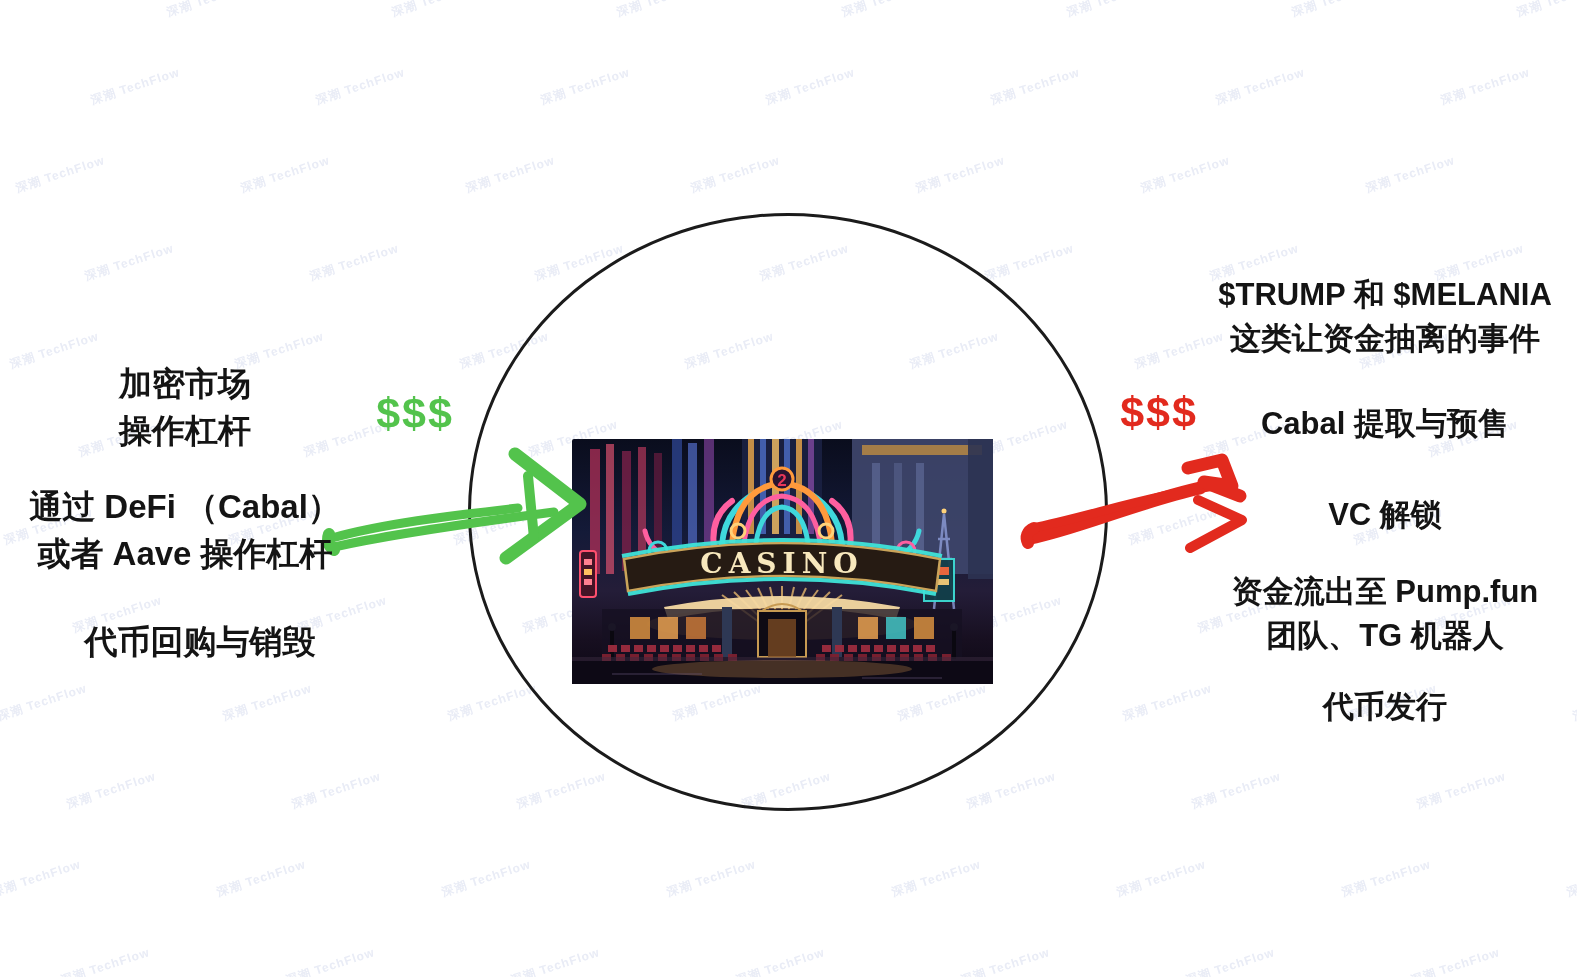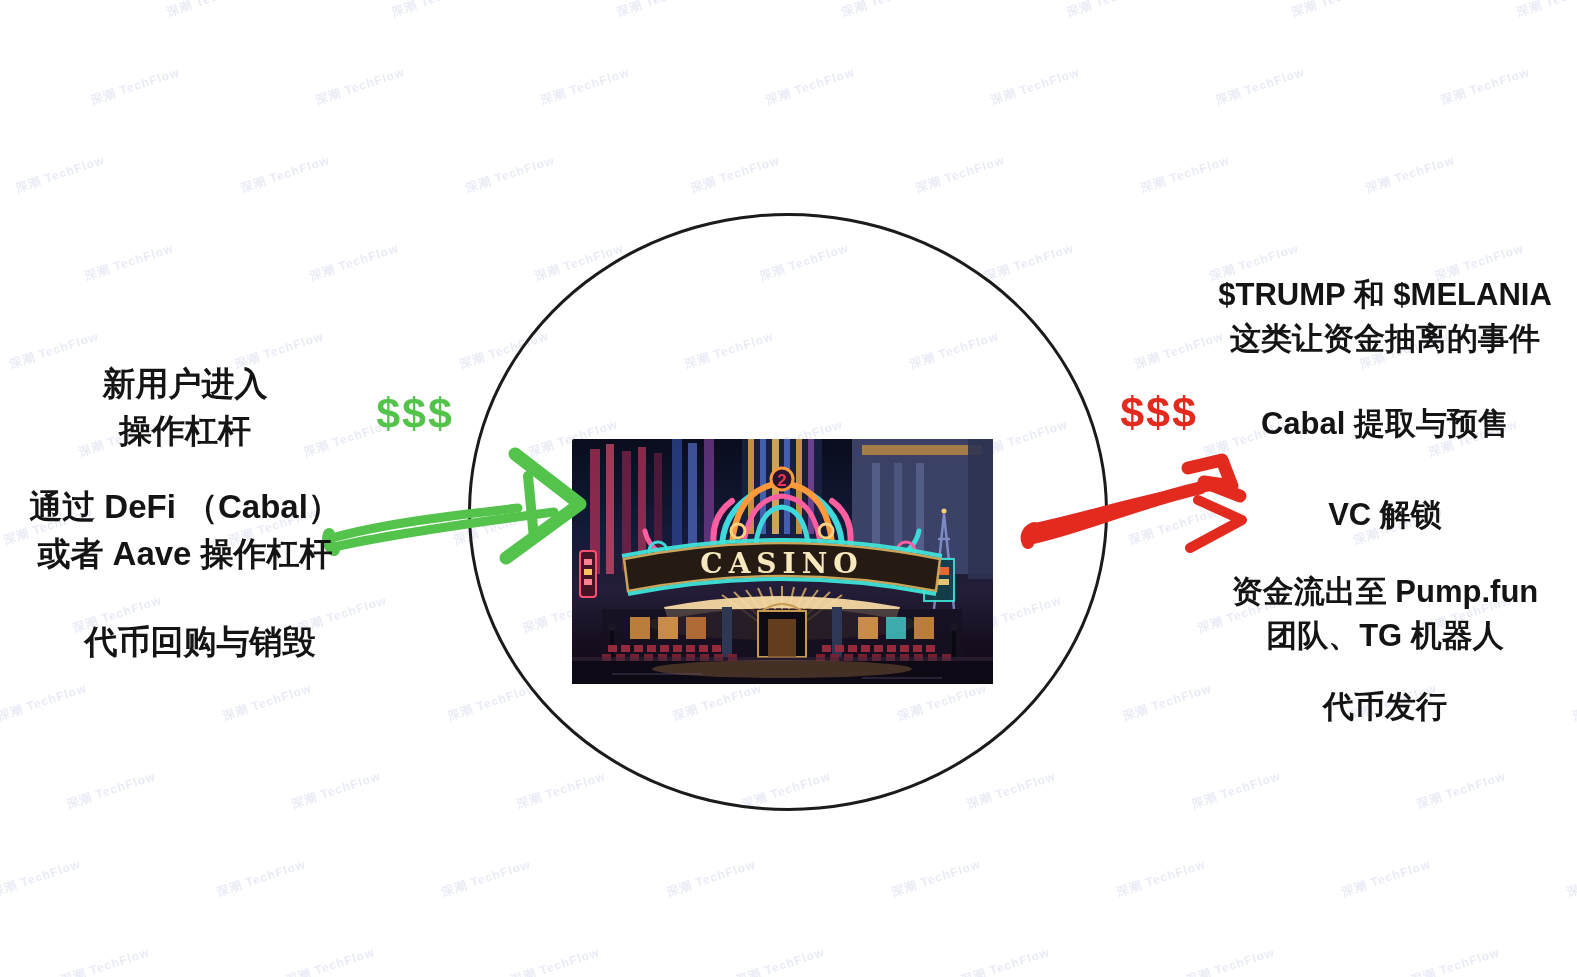--- a/index.html
+++ b/index.html
@@ -311,21 +311,21 @@
       <path d="M10,103 C7,97 9,91 16,88" stroke-width="12" stroke="#e22a1e"></path>
       <path d="M170,28 L204,20 L214,46 L186,42 L222,56" stroke-width="13" stroke="#e22a1e"></path>
       <path d="M180,60 L224,80 L172,108" stroke-width="10" stroke="#e22a1e"></path>
     </g>
   </svg>
 
   <div class="money money-in">$$$</div>
   <div class="money money-out">$$$</div>
 
   <div class="note note-left" style="left:20px; top:360px; width:330px;">
-    <div>新用户进入</div>
+    <div>加密市场</div>
     <div>操作杠杆</div>
   </div>
   <div class="note note-left" style="left:5px; top:483px; width:360px;">
     <div>通过 DeFi （Cabal）</div>
     <div>或者 Aave 操作杠杆</div>
   </div>
   <div class="note note-left" style="left:20px; top:618px; width:360px;">
     <div>代币回购与销毁</div>
   </div>
 

